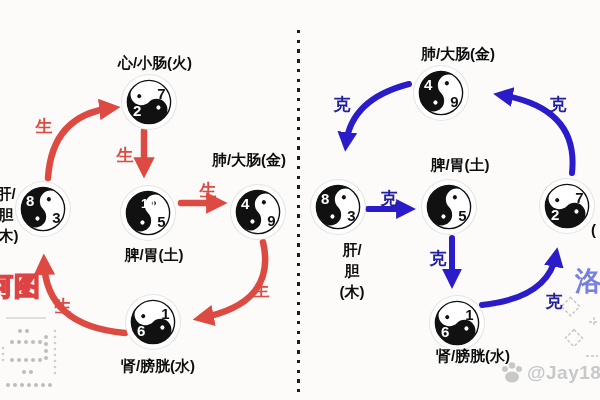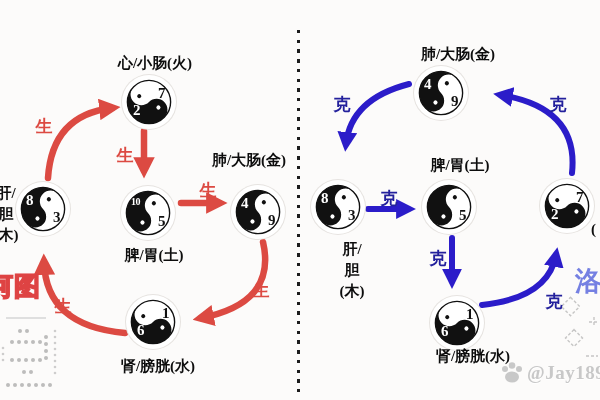--- a/index.html
+++ b/index.html
@@ -1,19 +1,19 @@
 <!DOCTYPE html>
 <html style="--generate_arrow: #dc4a42; --overcome_arrow: #2b1cc9; --overcome_text: #23209c; --hetu_label_stroke: #de4343; --hetu_label_fill: #fdeaea; --luoshu_label: #7580e2; --watermark: #c8c8c8;"><head>
 <meta charset="utf-8">
 <style>
   html,body{margin:0;padding:0;background:#ffffff;}
   .stage{
     position:relative;width:600px;height:400px;overflow:hidden;
     background:#fcfbfa;
-    font-family:Liberation Serif, serif;
+    font-family:Liberation Sans, sans-serif;
   }
   
   .divider{
     position:absolute;left:297px;top:30px;width:3.4px;height:367px;z-index:1;
     background-image:repeating-linear-gradient(to bottom,#1c1c1c 0px,#1c1c1c 3.4px,transparent 3.4px,transparent 9.7px);
   }
   
   .arrows{position:absolute;left:0;top:0;z-index:1;pointer-events:none;}
   .pr{fill:none;stroke:var(--generate_arrow);stroke-width:6.5;stroke-linecap:round;}
   .pb{fill:none;stroke:var(--overcome_arrow);stroke-width:6;stroke-linecap:round;}
@@ -117,21 +117,21 @@
     <span class="num wn">8</span>
     <span class="num bn">3</span>
   </div>
   <div class="node tl" style="left:121px;top:186px">
     <svg class="yy" viewBox="0 0 100 100">
         <circle cx="50" cy="50" r="47" fill="#ffffff" stroke="#111111" stroke-width="3"></circle>
         <path d="M50,3 A47,47 0 0 0 50,97 A23.5,23.5 0 0 0 50,50 A23.5,23.5 0 0 1 50,3 Z" fill="#111111"></path>
         <circle cx="56" cy="73" r="4.5" fill="#ffffff"></circle>
         <circle cx="44" cy="26" r="4.5" fill="#111111"></circle>
       </svg>
-    <span class="num wn" style="font-size:10px;left:10px">10</span>
+    <span class="num wn" style="font-size:13px;left:20px">10</span>
     <span class="num bn">5</span>
   </div>
   <div class="node tl" style="left:231px;top:185px">
     <svg class="yy" viewBox="0 0 100 100">
         <circle cx="50" cy="50" r="47" fill="#ffffff" stroke="#111111" stroke-width="3"></circle>
         <path d="M50,3 A47,47 0 0 0 50,97 A23.5,23.5 0 0 0 50,50 A23.5,23.5 0 0 1 50,3 Z" fill="#111111"></path>
         <circle cx="56" cy="73" r="4.5" fill="#ffffff"></circle>
         <circle cx="44" cy="26" r="4.5" fill="#111111"></circle>
       </svg>
     <span class="num wn">4</span>

